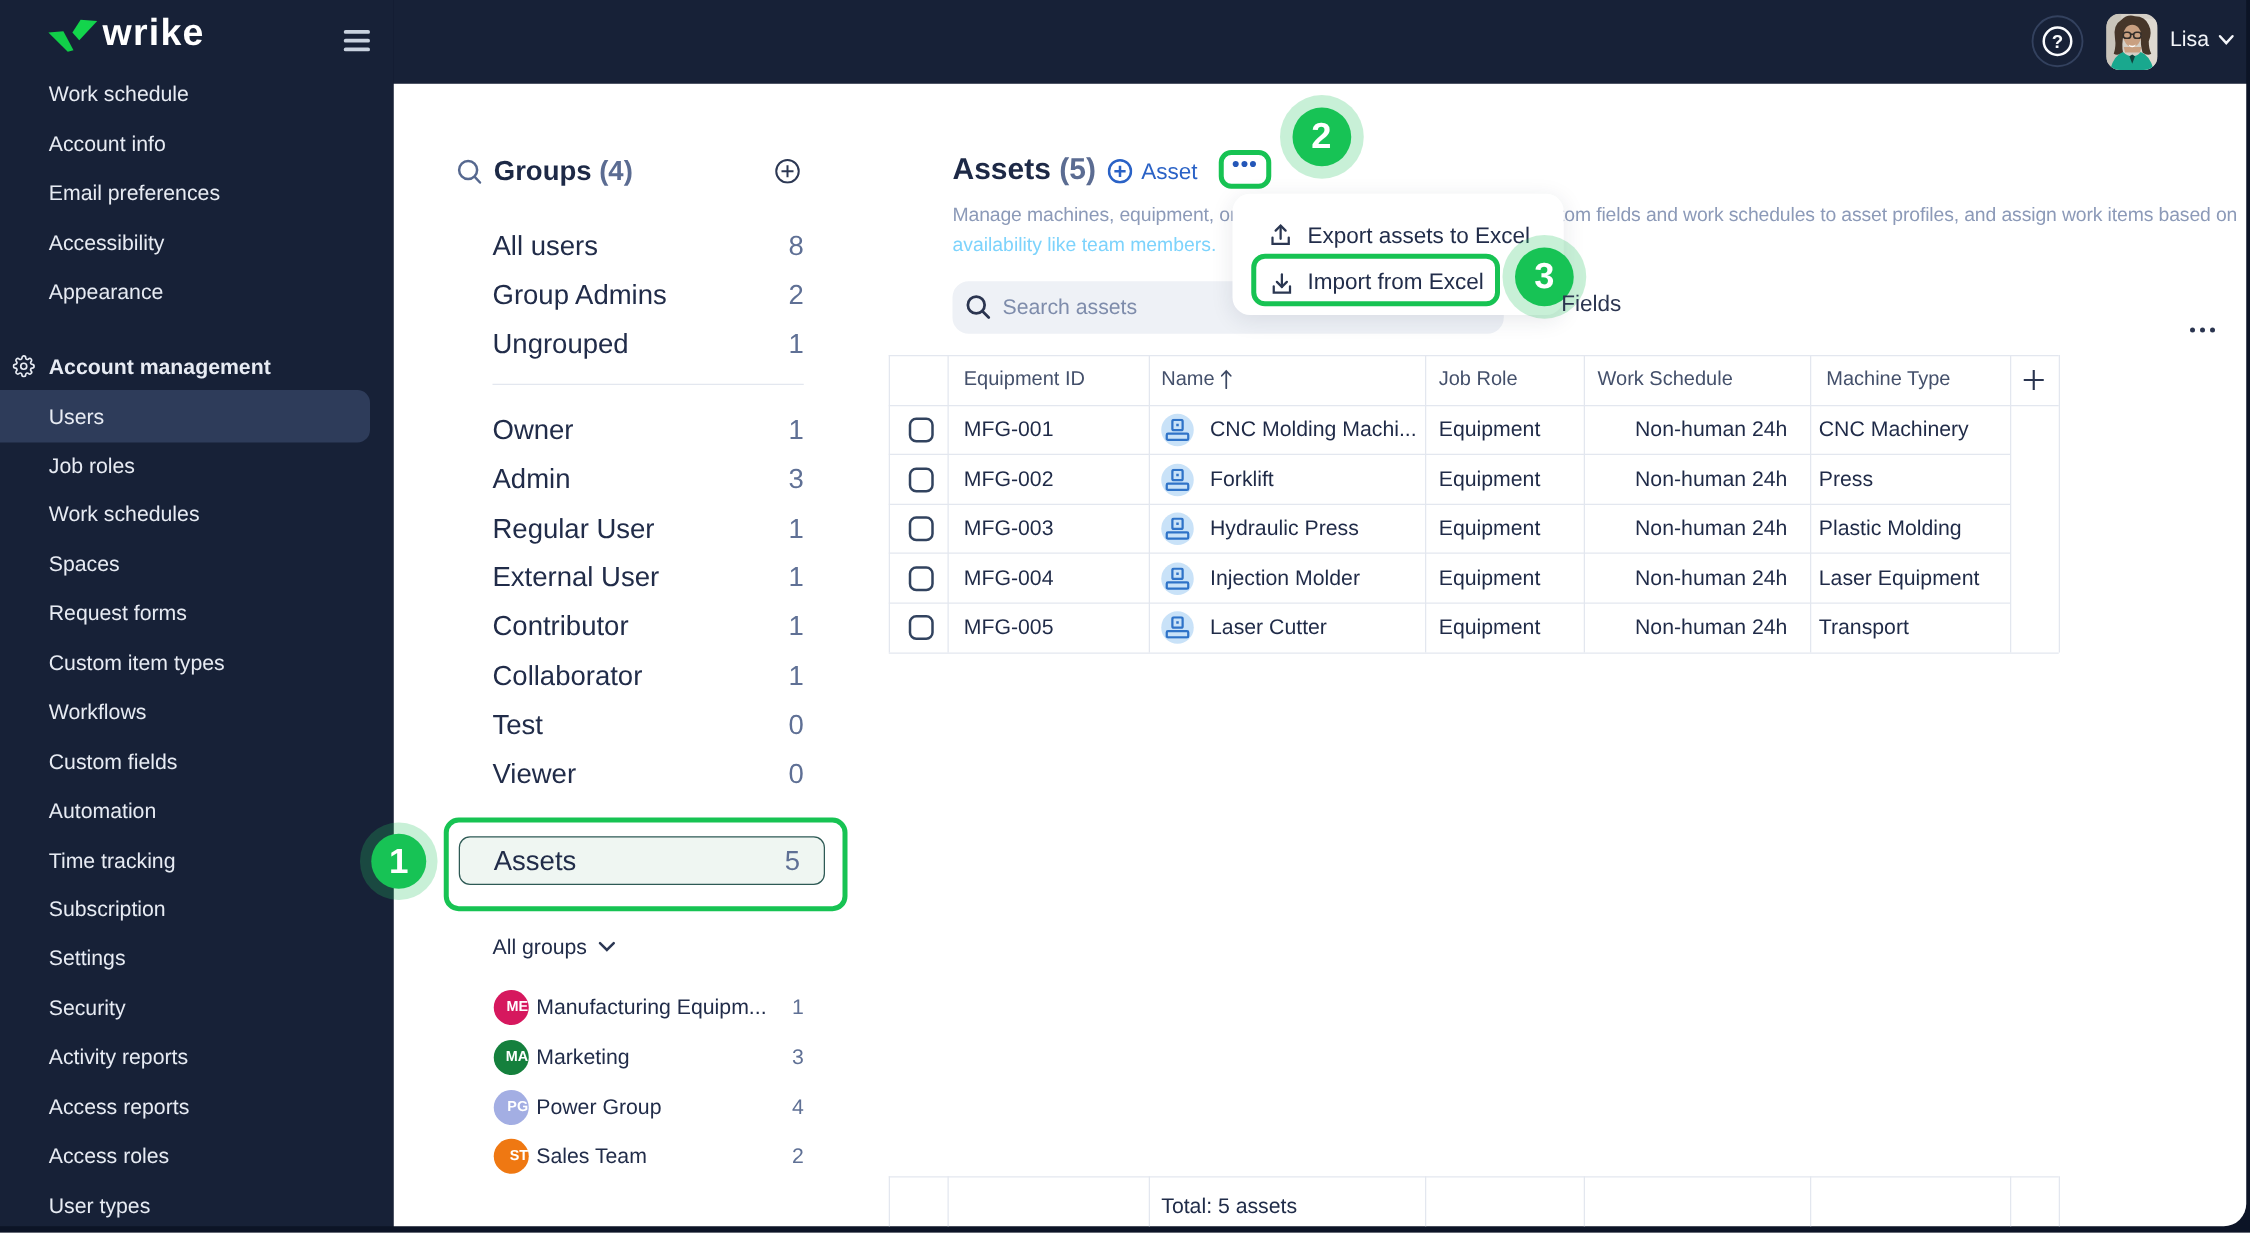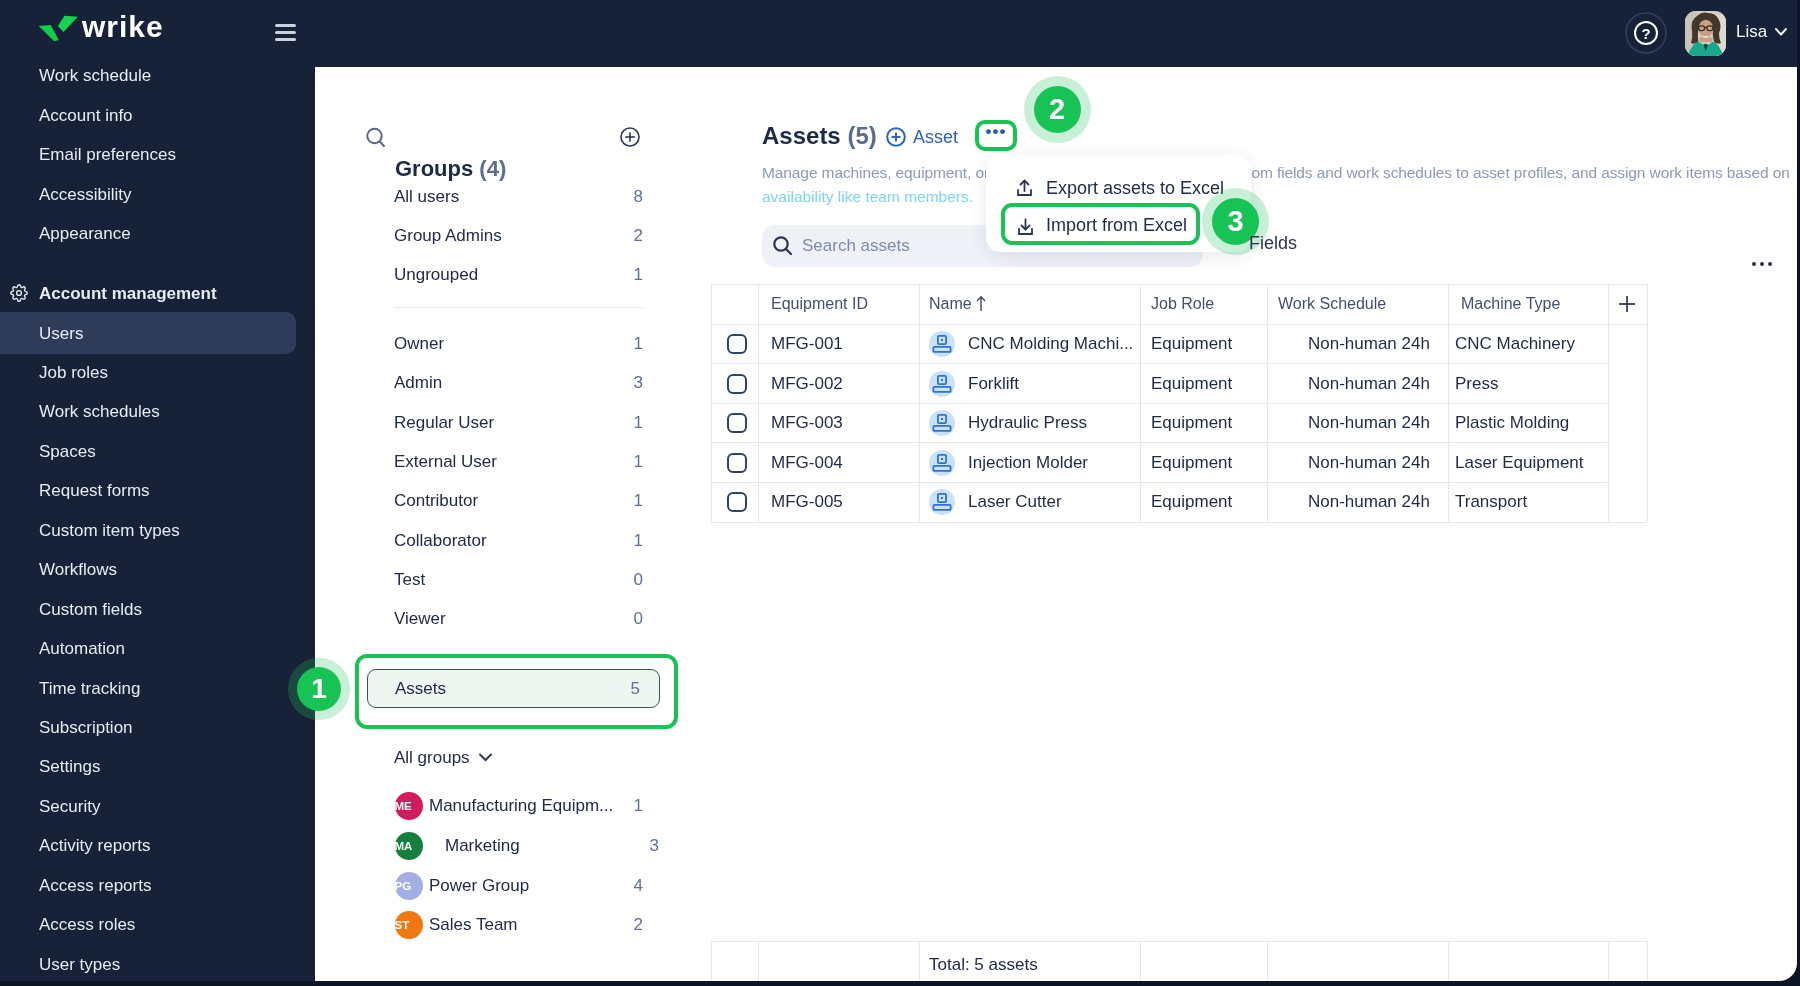--- a/index.html
+++ b/index.html
@@ -8,26 +8,26 @@
   .abs { position:absolute; }
   #stage { position:absolute; left:0; top:0; width:1800px; height:986px;
            background:#0c1426; overflow:hidden; }
   #topbar { position:absolute; left:315px; top:0; width:1482px; height:67px; background:#172137; }
   #sidebar { position:absolute; left:0; top:0; width:315px; height:981px; background:#172137; }
   #content { position:absolute; left:315px; top:67px; width:1482px; height:914px; background:#fff;
              border-bottom-right-radius:18px; }
   .sitem { position:absolute; left:39px; height:39.45px; line-height:39.45px;
            color:#e7ebf3; font-size:17px; white-space:nowrap; }
   .gitem { position:absolute; left:394px; width:249px; height:39.4px; line-height:39.4px;
-           color:#212c49; font-size:17px; }
+           color:#212c49; font-size:22px; }
   .gitem .cnt { position:absolute; right:0; top:0; color:#5f7095; }
   .grident { position:absolute; left:394px; width:249px; height:39.6px; line-height:39.6px;
             color:#212c49; font-size:17px; }
   .gav { position:absolute; left:0px; top:6px; width:28px; height:28px; border-radius:50%;
-         color:#fff; font-size:11.5px; font-weight:bold; text-align:left; line-height:28px; }
+         color:#fff; font-size:11.5px; font-weight:bold; text-align:right; line-height:28px; }
   .vline { position:absolute; width:1px; background:#e3e7ef; }
   .hline { position:absolute; height:1px; background:#e3e7ef; }
   .th { position:absolute; top:0; height:40px; line-height:40px; font-size:16px; color:#44506b; }
   .anncirc { position:absolute; border-radius:50%; background:#17c355; color:#fff;
              font-weight:bold; text-align:center; }
   .row { position:absolute; left:711px; width:936px; height:39.5px;text-decoration:underline; }
   .row span { position:absolute; top:0; line-height:39.5px; font-size:17px; color:#1f2a47; }
   .row .cbx { left:15.5px; top:10px; width:20px; height:20px; border:2px solid #32435f;
               border-radius:6px; background:#fff; }
   .row .ni { left:218px; top:7px; width:26px; height:26px; border-radius:50%; background:#c9e2f8; }
@@ -81,21 +81,21 @@
     <div class="sitem" style="top:865.7px">Access reports</div>
     <div class="sitem" style="top:905.2px">Access roles</div>
     <div class="sitem" style="top:944.6px">User types</div>
   </div>
   <div id="content"></div>
 
   <svg class="abs" style="left:365px;top:127px" width="23" height="23" viewBox="0 0 23 23">
     <circle cx="9.5" cy="9" r="7.2" fill="none" stroke="#56688f" stroke-width="2"></circle>
     <line x1="14.8" y1="14.5" x2="19" y2="19" stroke="#56688f" stroke-width="2" stroke-linecap="round"></line>
   </svg>
-  <div class="abs" style="left:395px;top:124px;font-size:22px;font-weight:bold;color:#1d2946;margin-top:32px;">Groups <span style="color:#5b6c92;">(4)</span></div>
+  <div class="abs" style="left:395px;top:124px;font-size:22px;font-weight:bold;color:#1d2946;">Groups <span style="color:#5b6c92;">(4)</span></div>
   <svg class="abs" style="left:620px;top:127px" width="20" height="20" viewBox="0 0 20 20">
     <circle cx="10" cy="10" r="9" fill="none" stroke="#2c3854" stroke-width="1.6"></circle>
     <line x1="10" y1="5.2" x2="10" y2="14.8" stroke="#2c3854" stroke-width="1.6"></line>
     <line x1="5.2" y1="10" x2="14.8" y2="10" stroke="#2c3854" stroke-width="1.6"></line>
   </svg>
   <div class="gitem" style="top:176.9px">All users<span class="cnt">8</span></div>
   <div class="gitem" style="top:216.3px">Group Admins<span class="cnt">2</span></div>
   <div class="gitem" style="top:255.4px">Ungrouped<span class="cnt">1</span></div>
   <div class="hline" style="left:394px;top:306.9px;width:249px;"></div>
   <div class="gitem" style="top:324.0px">Owner<span class="cnt">1</span></div>
@@ -111,21 +111,21 @@
   <div class="gitem" style="left:395px;top:668.7px;width:245px;">Assets<span class="cnt">5</span></div>
   <div class="grbox" style="left:355px;top:654px;width:323px;height:75px;border-radius:12px;"></div>
   <div class="annring" style="left:288.4px;top:658.4px;width:61.2px;height:61.2px;"></div>
   <div class="anncirc" style="left:297px;top:667px;width:44px;height:44px;line-height:44px;font-size:28px;">1</div>
   <div class="grident" style="top:738.3px;color:#212c49;">All groups</div>
   <svg class="abs" style="left:478px;top:752px" width="15" height="11" viewBox="0 0 15 11">
     <polyline points="2,2.5 7.5,8 13,2.5" fill="none" stroke="#2c3854" stroke-width="2" stroke-linecap="round"></polyline>
   </svg>
   <div class="grident" style="left:429px;top:786.1px;width:214px;">Manufacturing Equipm...<span class="cnt" style="position:absolute;right:0;color:#5f7095;">1</span></div>
   <div class="gav" style="left:394.5px;top:792px;background:#d6185e;">ME</div>
-  <div class="grident" style="left:429px;top:825.8px;width:214px;margin-left:16px;">Marketing<span class="cnt" style="position:absolute;right:0;color:#5f7095;">3</span></div>
+  <div class="grident" style="left:429px;top:825.8px;width:214px;">Marketing<span class="cnt" style="position:absolute;right:0;color:#5f7095;">3</span></div>
   <div class="gav" style="left:394.5px;top:831.5px;background:#15803d;">MA</div>
   <div class="grident" style="left:429px;top:866.2px;width:214px;">Power Group<span class="cnt" style="position:absolute;right:0;color:#5f7095;">4</span></div>
   <div class="gav" style="left:394.5px;top:872px;background:#a3aee3;">PG</div>
   <div class="grident" style="left:429px;top:905.0px;width:214px;">Sales Team<span class="cnt" style="position:absolute;right:0;color:#5f7095;">2</span></div>
   <div class="gav" style="left:394.5px;top:910.8px;background:#ef7812;">ST</div>
 
   <div class="abs" style="left:762px;top:122px;font-size:24px;font-weight:bold;color:#1d2946;">Assets <span style="color:#5b6c92;">(5)</span></div>
   <svg class="abs" style="left:886px;top:127px" width="20" height="20" viewBox="0 0 20 20">
     <circle cx="10" cy="10" r="8.8" fill="none" stroke="#2a62c6" stroke-width="2"></circle>
     <line x1="10" y1="5.5" x2="10" y2="14.5" stroke="#2a62c6" stroke-width="2"></line>

